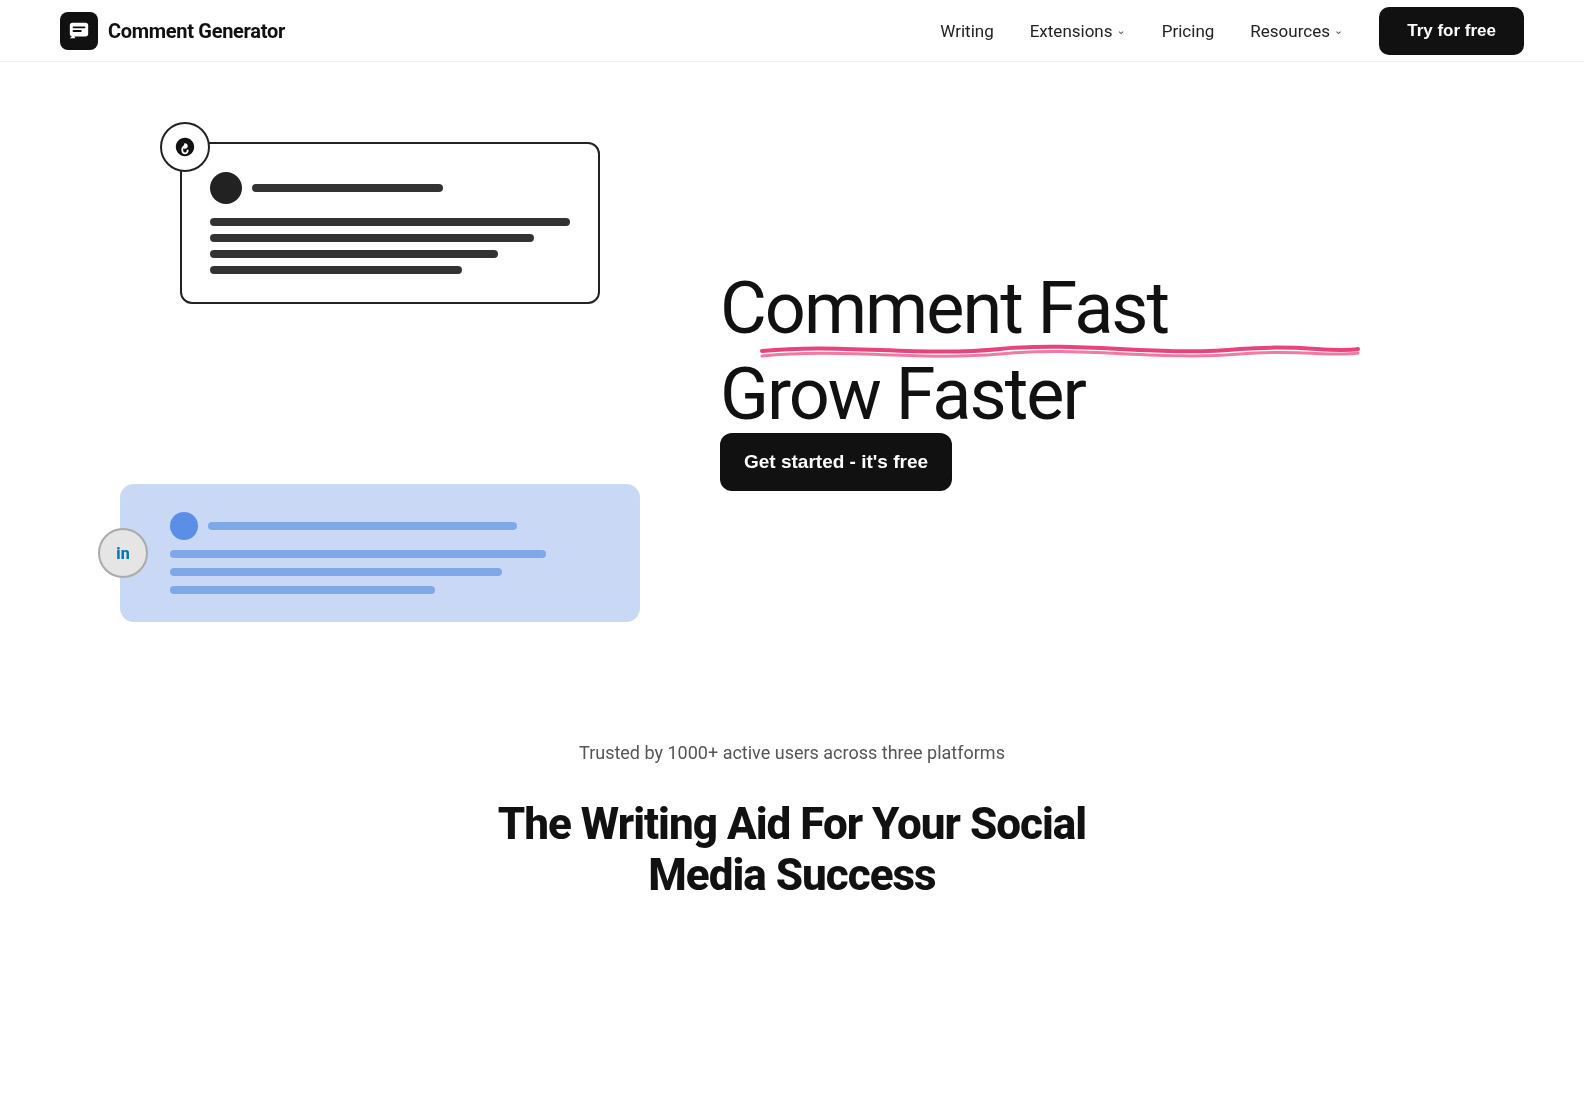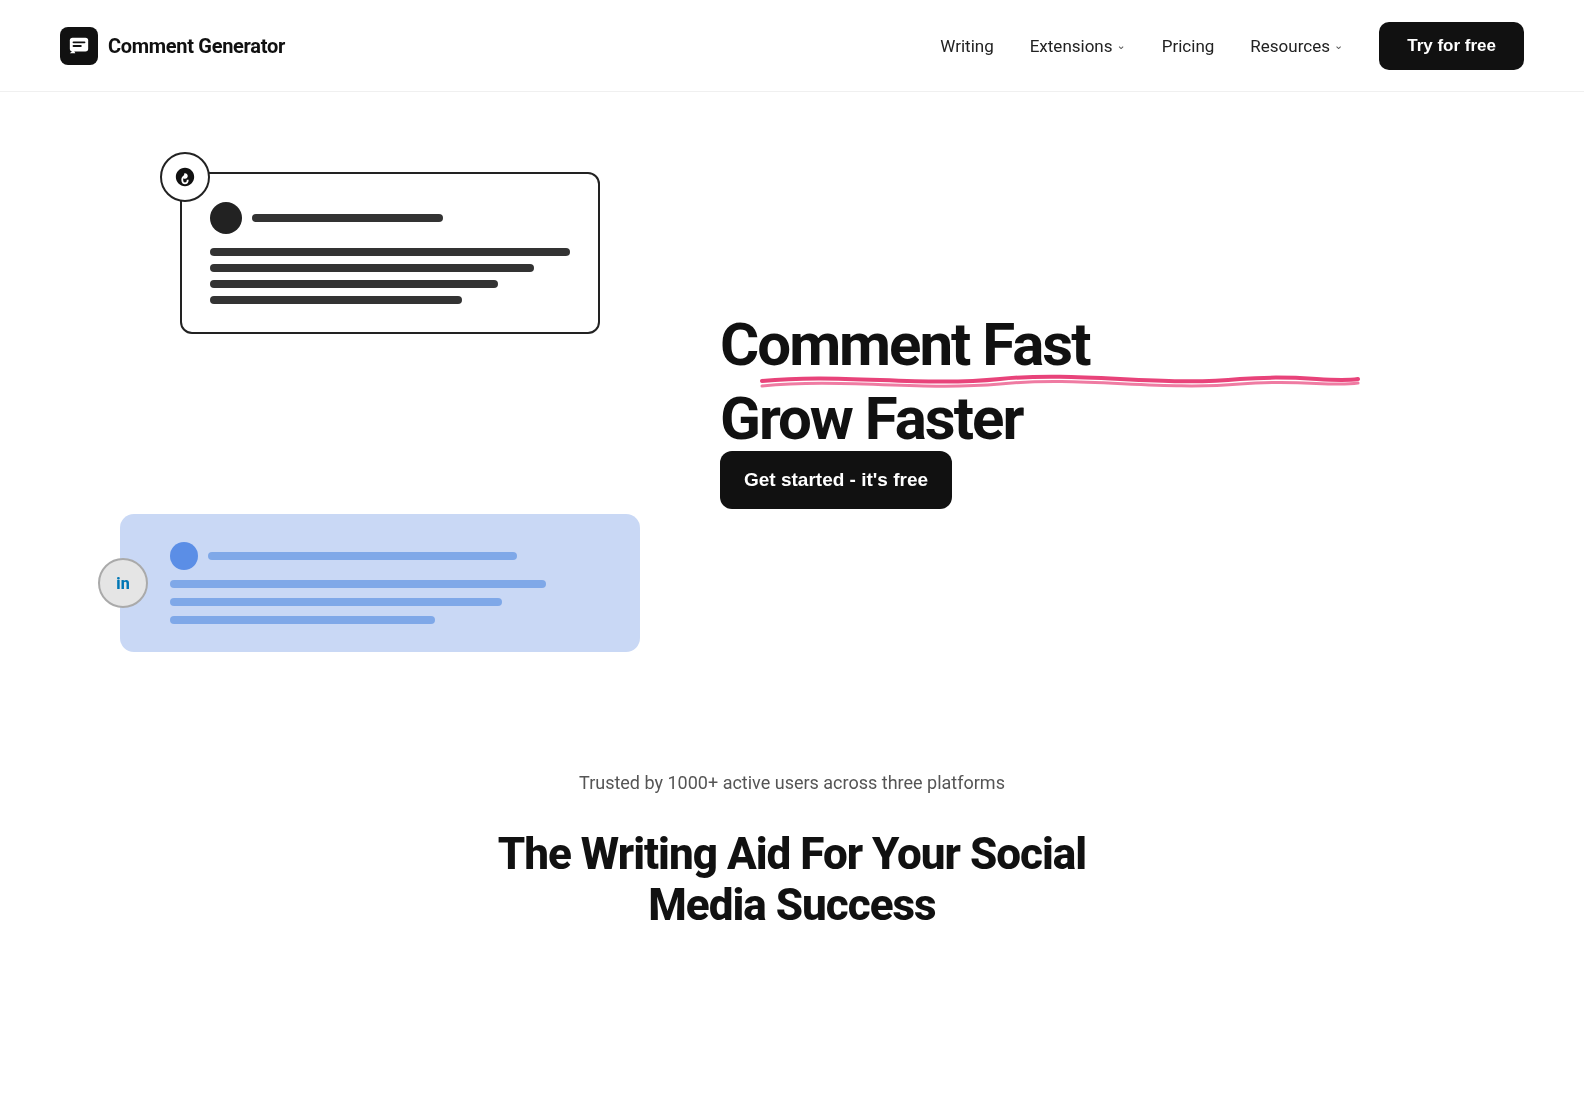--- a/index.html
+++ b/index.html
@@ -16,21 +16,21 @@
       min-height: 1105px;
       overflow-x: hidden;
     }
 
     
     .navbar {
       display: flex;
       align-items: center;
       justify-content: space-between;
       padding: 0 60px;
-      height: 92px;
+      height: 62px;
       border-bottom: 1px solid #f0f0f0;
       position: sticky;
       top: 0;
       background: #fff;
       z-index: 100;
     }
 
     .logo-area {
       display: flex;
       align-items: center;
@@ -236,22 +236,22 @@
     .li-line.w75 { width: 75%; }
     .li-line.w60 { width: 60%; }
 
     
     .hero-content {
       flex: 1;
       max-width: 680px;
     }
 
     .hero-headline {
-      font-size: 60px;
-      font-weight: 700;
+      font-size: 72px;
+      font-weight: 400;
       line-height: 1.0;
       letter-spacing: -2px;
       color: #111;
       margin-bottom: 2px;
     }
 
     .hero-headline .line1 {
       display: block;
       position: relative;
     }

